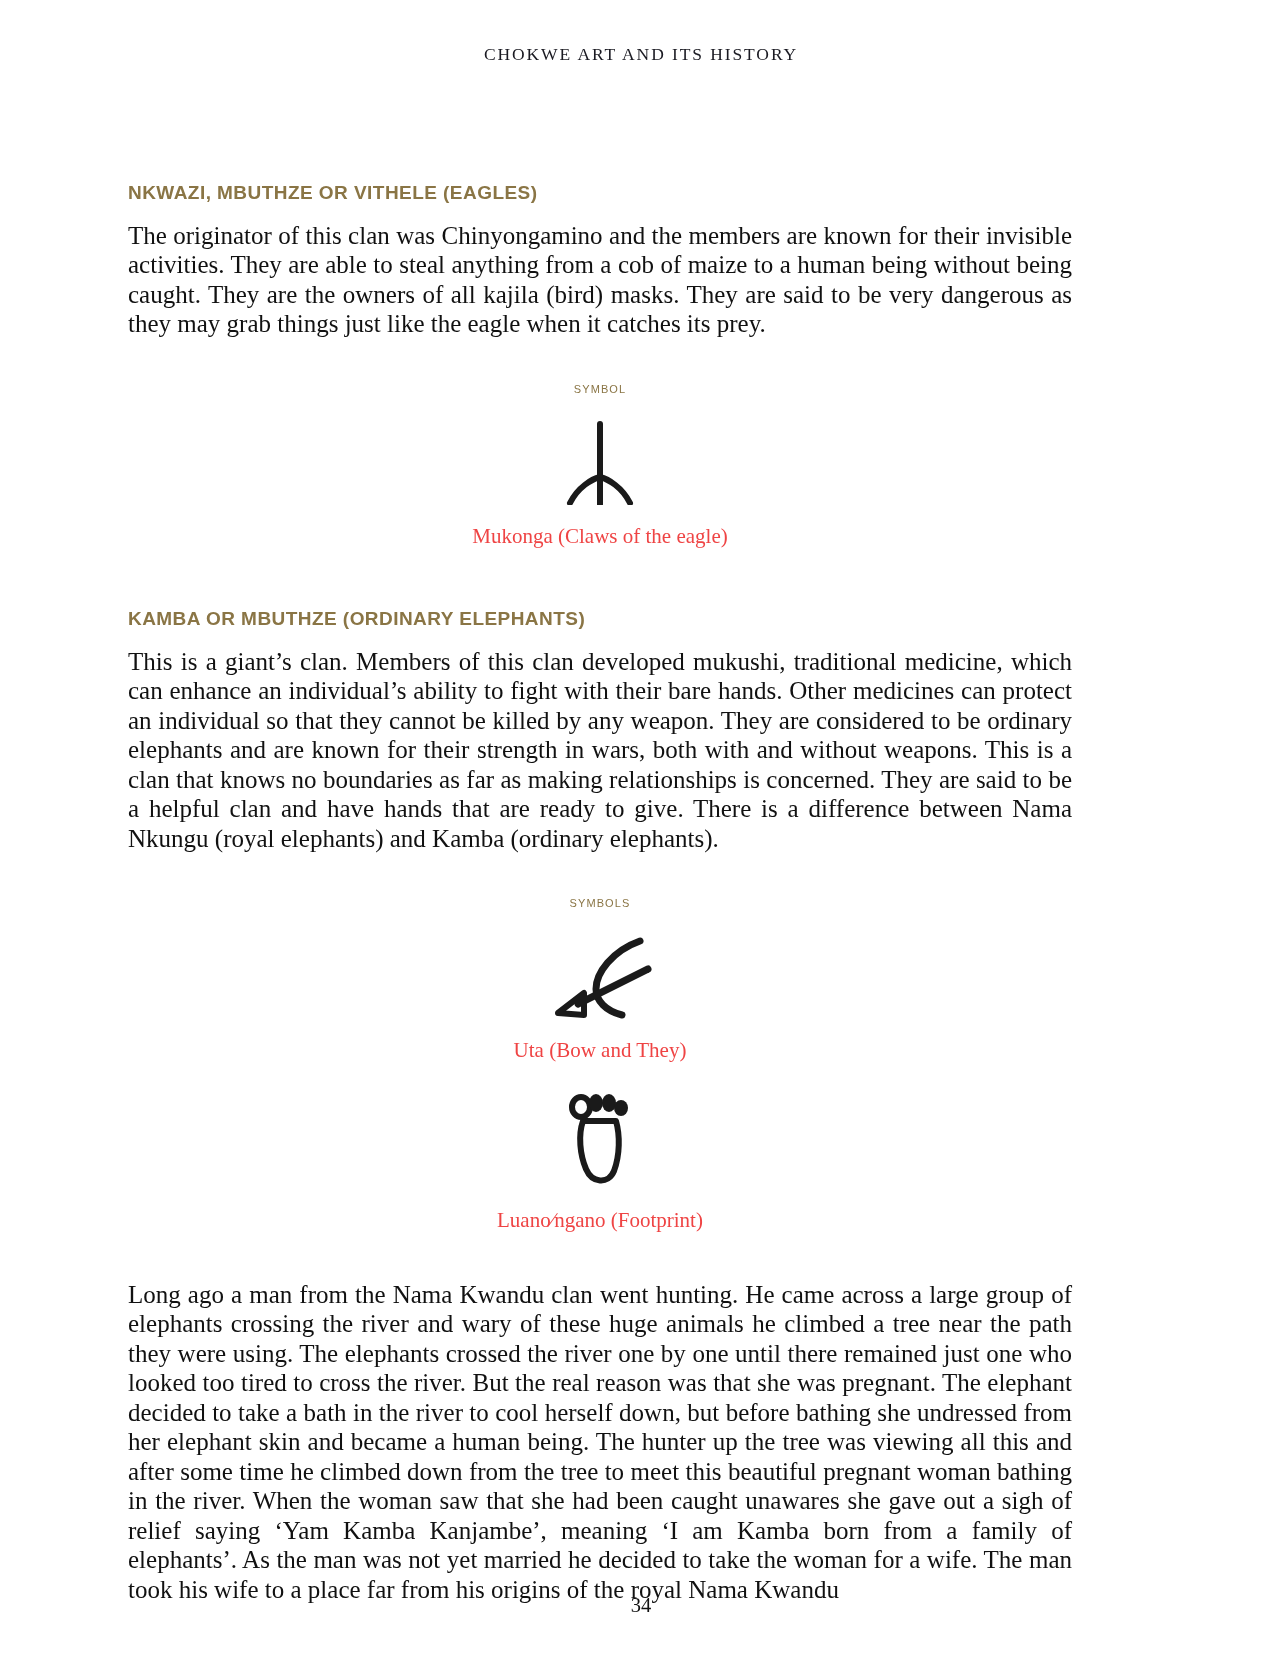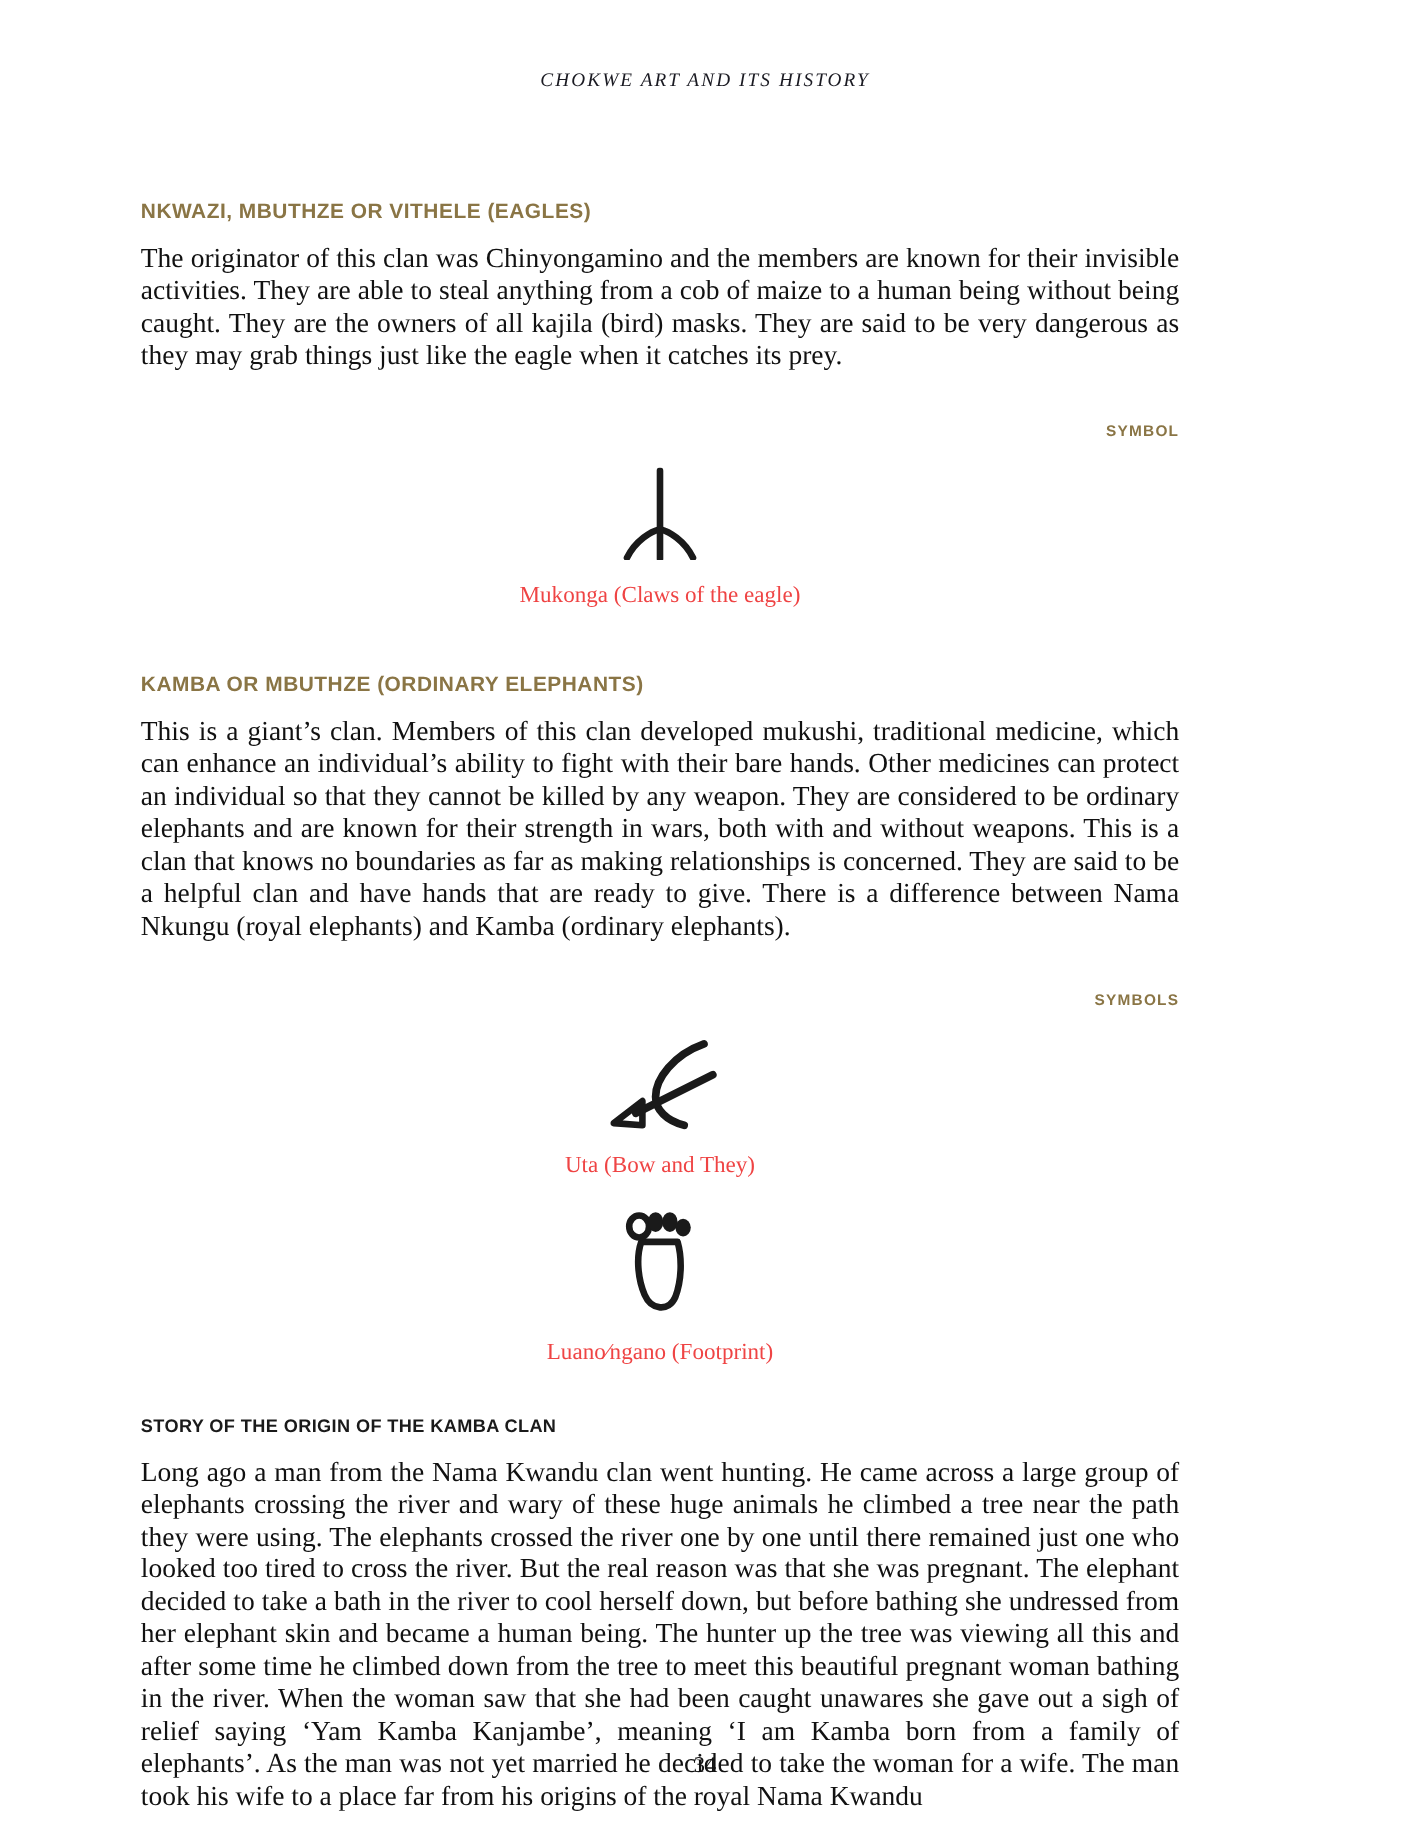--- a/index.html
+++ b/index.html
@@ -15,26 +15,25 @@
     margin: 0 auto;
     box-sizing: border-box;
     font-family: "Liberation Serif", serif;
     color: #111111;
     overflow: hidden;
   }
 
   
   .running-head {
     position: absolute;
-    top: 62px;
+    top: 44px;
     left: 0;
     width: 100%;
     text-align: center;
     font-family: "Liberation Serif", serif;
-    font-style: italic;
     font-size: 17.5px;
     letter-spacing: 1.9px;
     color: #1a1a22;
   }
 
   
   .content {
     position: absolute;
     left: 128px;
     top: 150px;
@@ -70,25 +69,25 @@
     text-align: justify;
     text-justify: inter-word;
     margin: 0;
     color: #111111;
     hyphens: none;
   }
 
   
   .symbol-label {
     font-family: "Liberation Sans", sans-serif;
-    font-weight: bold;
-    font-size: 14px;
+    font-weight: normal;
+    font-size: 11px;
     letter-spacing: 1.1px;
     color: #8a7545;
-    text-align: right;
+    text-align: center;
   }
   .symbol-art {
     display: flex;
     justify-content: center;
     align-items: flex-end;
   }
   .symbol-caption {
     font-family: "Liberation Serif", serif;
     font-size: 21px;
     text-align: center;
@@ -191,21 +190,20 @@
         </g>
       </svg>
     </div>
 
     <div class="sp-art-to-caption"></div>
 
     <div class="symbol-caption">Luano∕ngano (Footprint)</div>
 
     <div class="sp-caption-to-story"></div>
 
-    <h3 class="story-heading">STORY OF THE ORIGIN OF THE KAMBA CLAN</h3>
 
     <p class="body">Long ago a man from the Nama Kwandu clan went hunting. He came across a large group of elephants crossing the river and wary of these huge animals he climbed a tree near the path they were using. The elephants crossed the river one by one until there remained just one who looked too tired to cross the river. But the real reason was that she was pregnant. The elephant decided to take a bath in the river to cool herself down, but before bathing she undressed from her elephant skin and became a human being. The hunter up the tree was viewing all this and after some time he climbed down from the tree to meet this beautiful pregnant woman bathing in the river. When the woman saw that she had been caught unawares she gave out a sigh of relief saying ‘Yam Kamba Kanjambe’, meaning ‘I am Kamba born from a family of elephants’. As the man was not yet married he decided to take the woman for a wife. The man took his wife to a place far from his origins of the royal Nama Kwandu</p>
 
   </div>
 
   <div class="folio">34</div>
 
 </div>
 
 </body></html>

